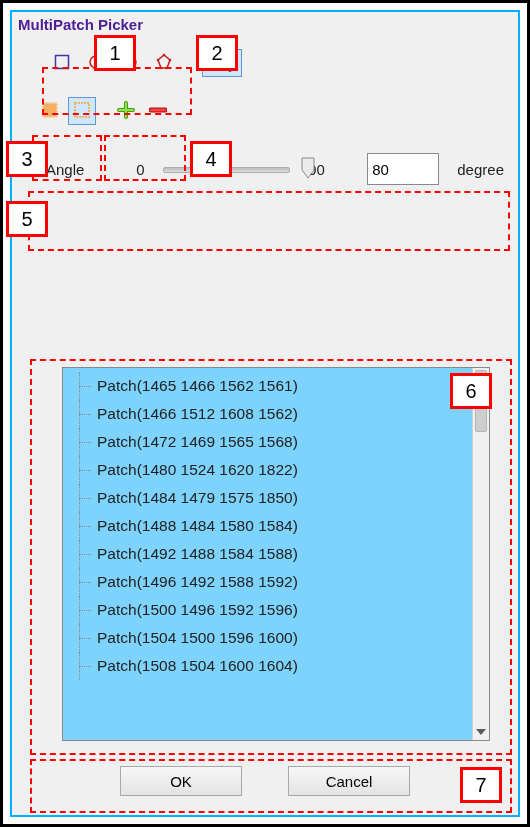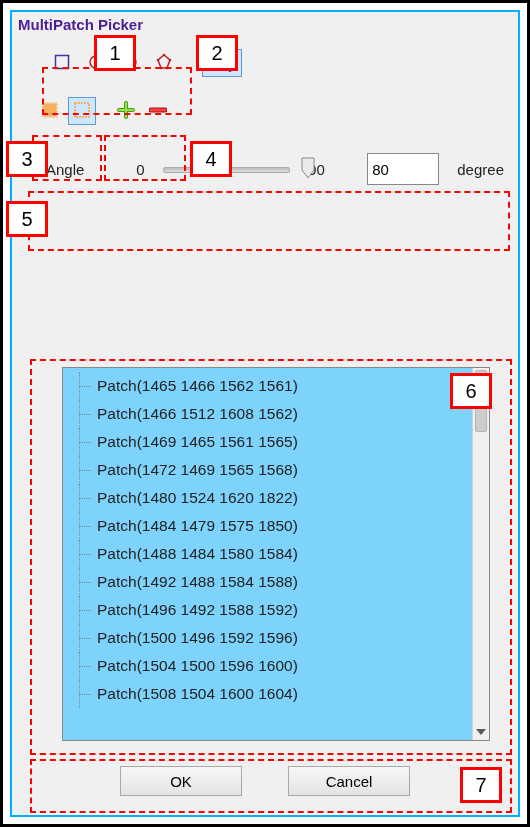--- a/index.html
+++ b/index.html
@@ -302,24 +302,20 @@
             <div class="tree-item">
               <span class="tree-prefix"></span>
               <span>Patch(1465 1466 1562 1561)</span>
             </div>
             <div class="tree-item">
               <span class="tree-prefix"></span>
               <span>Patch(1466 1512 1608 1562)</span>
             </div>
             <div class="tree-item">
               <span class="tree-prefix"></span>
-              <span>Patch(1469 1465 1561 1565)</span>
-            </div>
-            <div class="tree-item">
-              <span class="tree-prefix"></span>
               <span>Patch(1472 1469 1565 1568)</span>
             </div>
             <div class="tree-item">
               <span class="tree-prefix"></span>
               <span>Patch(1480 1524 1620 1822)</span>
             </div>
             <div class="tree-item">
               <span class="tree-prefix"></span>
               <span>Patch(1484 1479 1575 1850)</span>
             </div>

